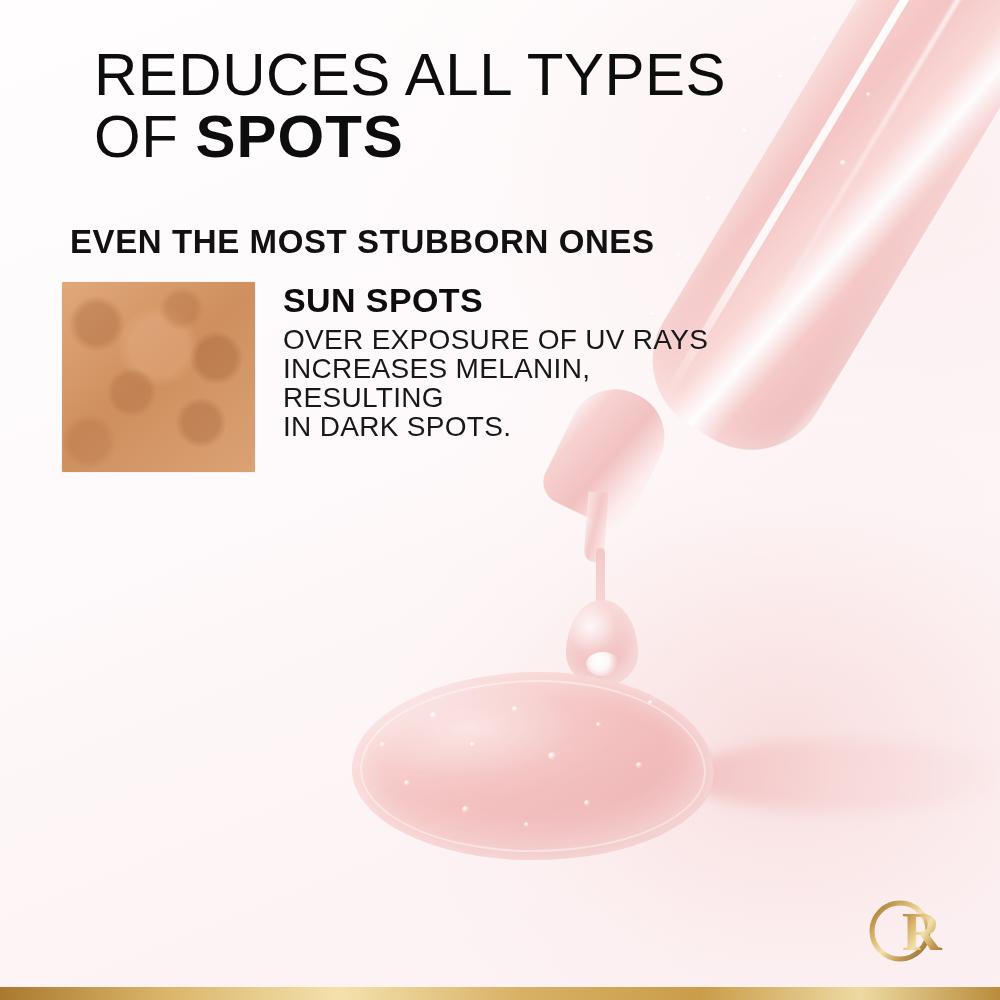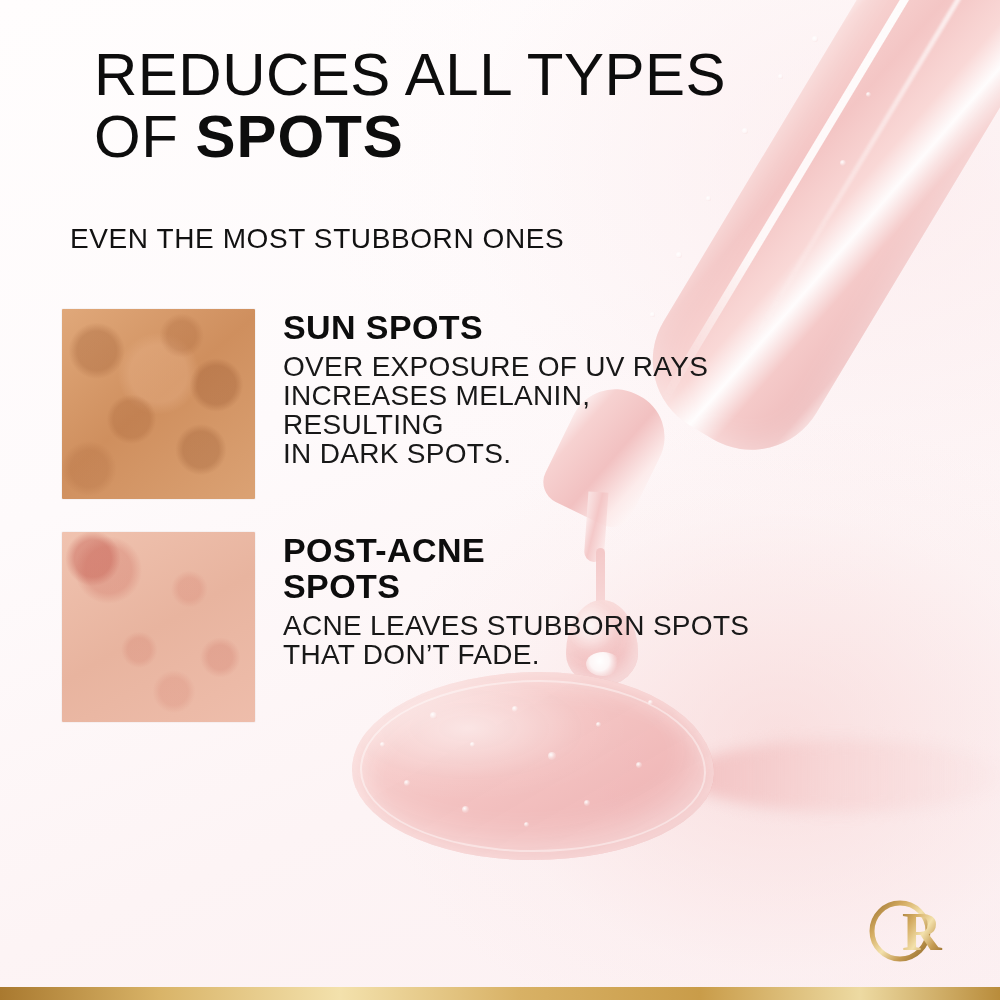--- a/index.html
+++ b/index.html
@@ -141,25 +141,25 @@
     font-size:60px; line-height:62px;
     letter-spacing:0.5px;
     font-weight:300;
     color:#0d0d0d;
     margin-left:36px;
   }
   .headline b { font-weight:800; letter-spacing:1px; }
 
   .subhead {
     position:absolute; left:70px; top:223px;
-    font-size:28px; letter-spacing:0.6px;
-    font-weight:400; color:#111;
-  }
-
-  .rows { position:absolute; left:0; top:282px; width:1000px;margin-top:27px; }
+    font-size:33px; letter-spacing:0.6px;
+    font-weight:700; color:#111;
+  }
+
+  .rows { position:absolute; left:0; top:282px; width:1000px; }
   .row { position:relative; height:223px; }
 
   .swatch {
     position:absolute; left:62px; top:0;
     width:193px; height:190px;
     border-radius:1px;
     background-size:cover;
     box-shadow:0 0 0 1px rgba(0,0,0,0.03);
   }
   
@@ -270,29 +270,20 @@
     <div class="row">
       <div class="swatch sw-sun"></div>
       <div class="copy">
         <div class="title">SUN SPOTS</div>
         <div class="body">OVER EXPOSURE OF UV RAYS
 INCREASES MELANIN, RESULTING
 IN DARK SPOTS.</div>
       </div>
     </div>
 
-    <div class="row">
-      <div class="swatch sw-acne"></div>
-      <div class="copy">
-        <div class="title" style="white-space:pre-line">POST-ACNE
-SPOTS</div>
-        <div class="body">ACNE LEAVES STUBBORN SPOTS
-THAT DON’T FADE.</div>
-      </div>
-    </div>
 
 
   </div>
 
   <svg class="logo" viewBox="0 0 88 66">
     <defs>
       <linearGradient id="goldgrad" x1="0" y1="0" x2="1" y2="1">
         <stop offset="0%" stop-color="#9c7230"></stop>
         <stop offset="28%" stop-color="#d4ac62"></stop>
         <stop offset="52%" stop-color="#f3e1ac"></stop>

